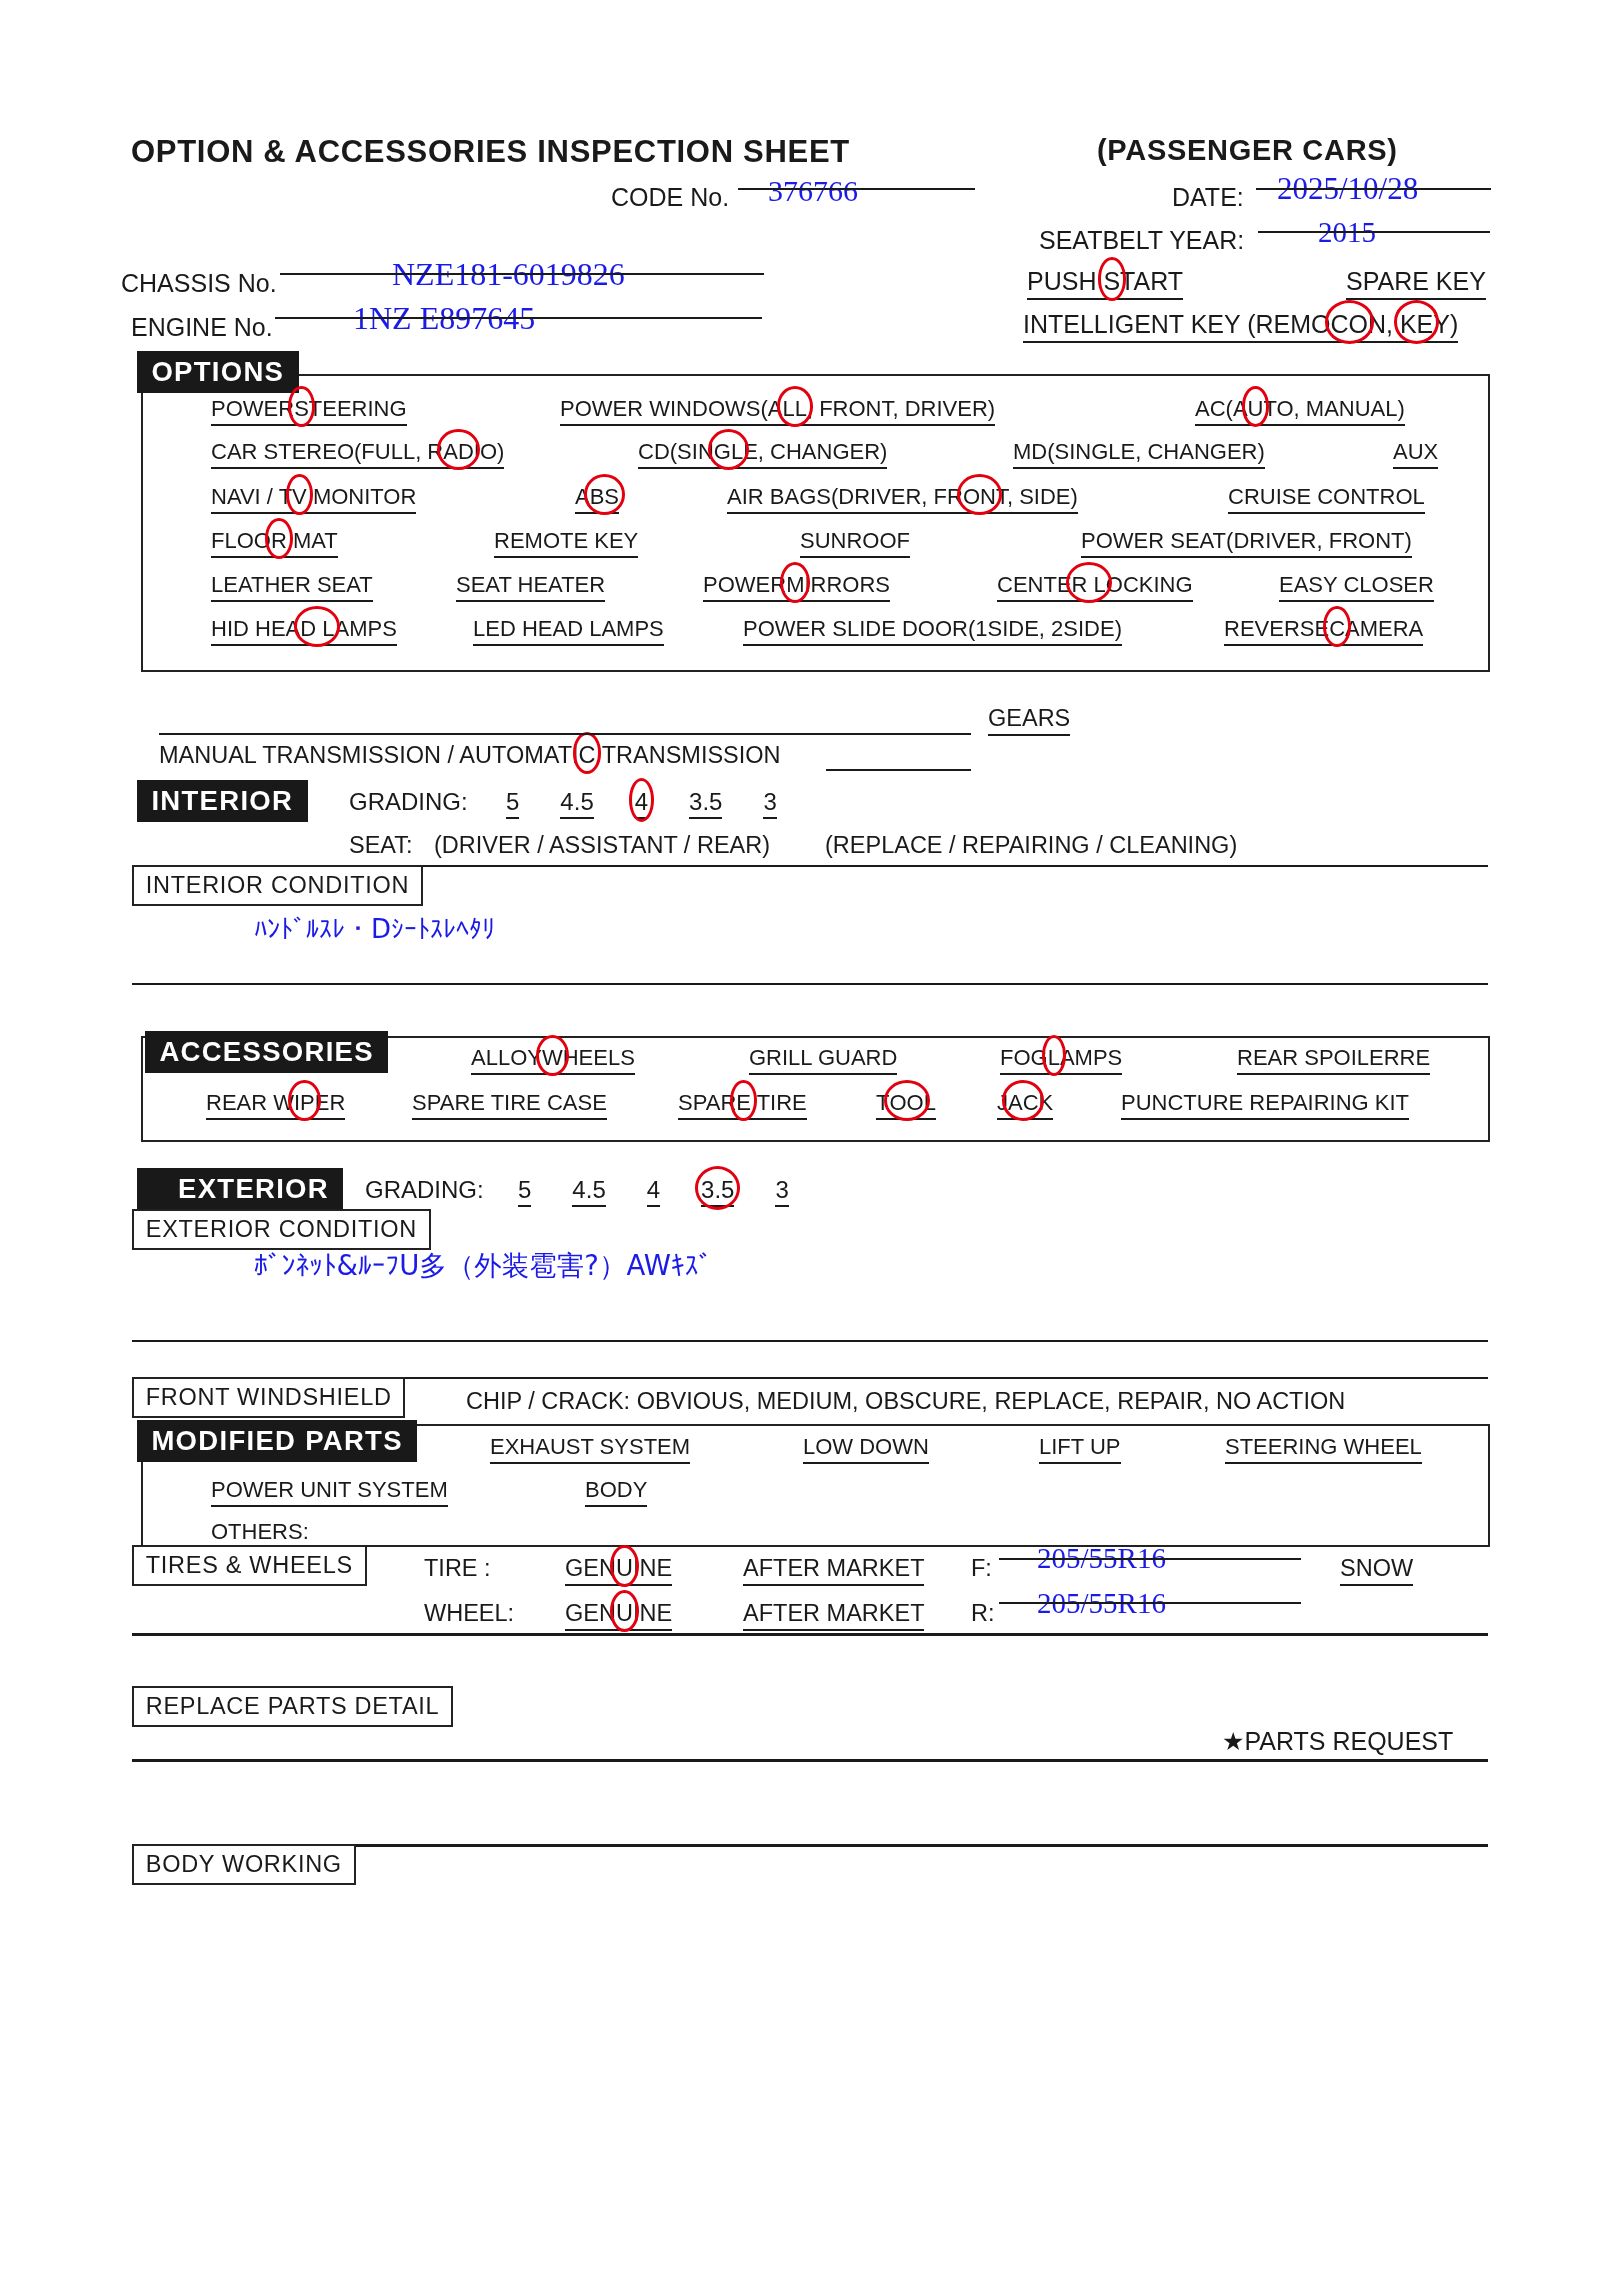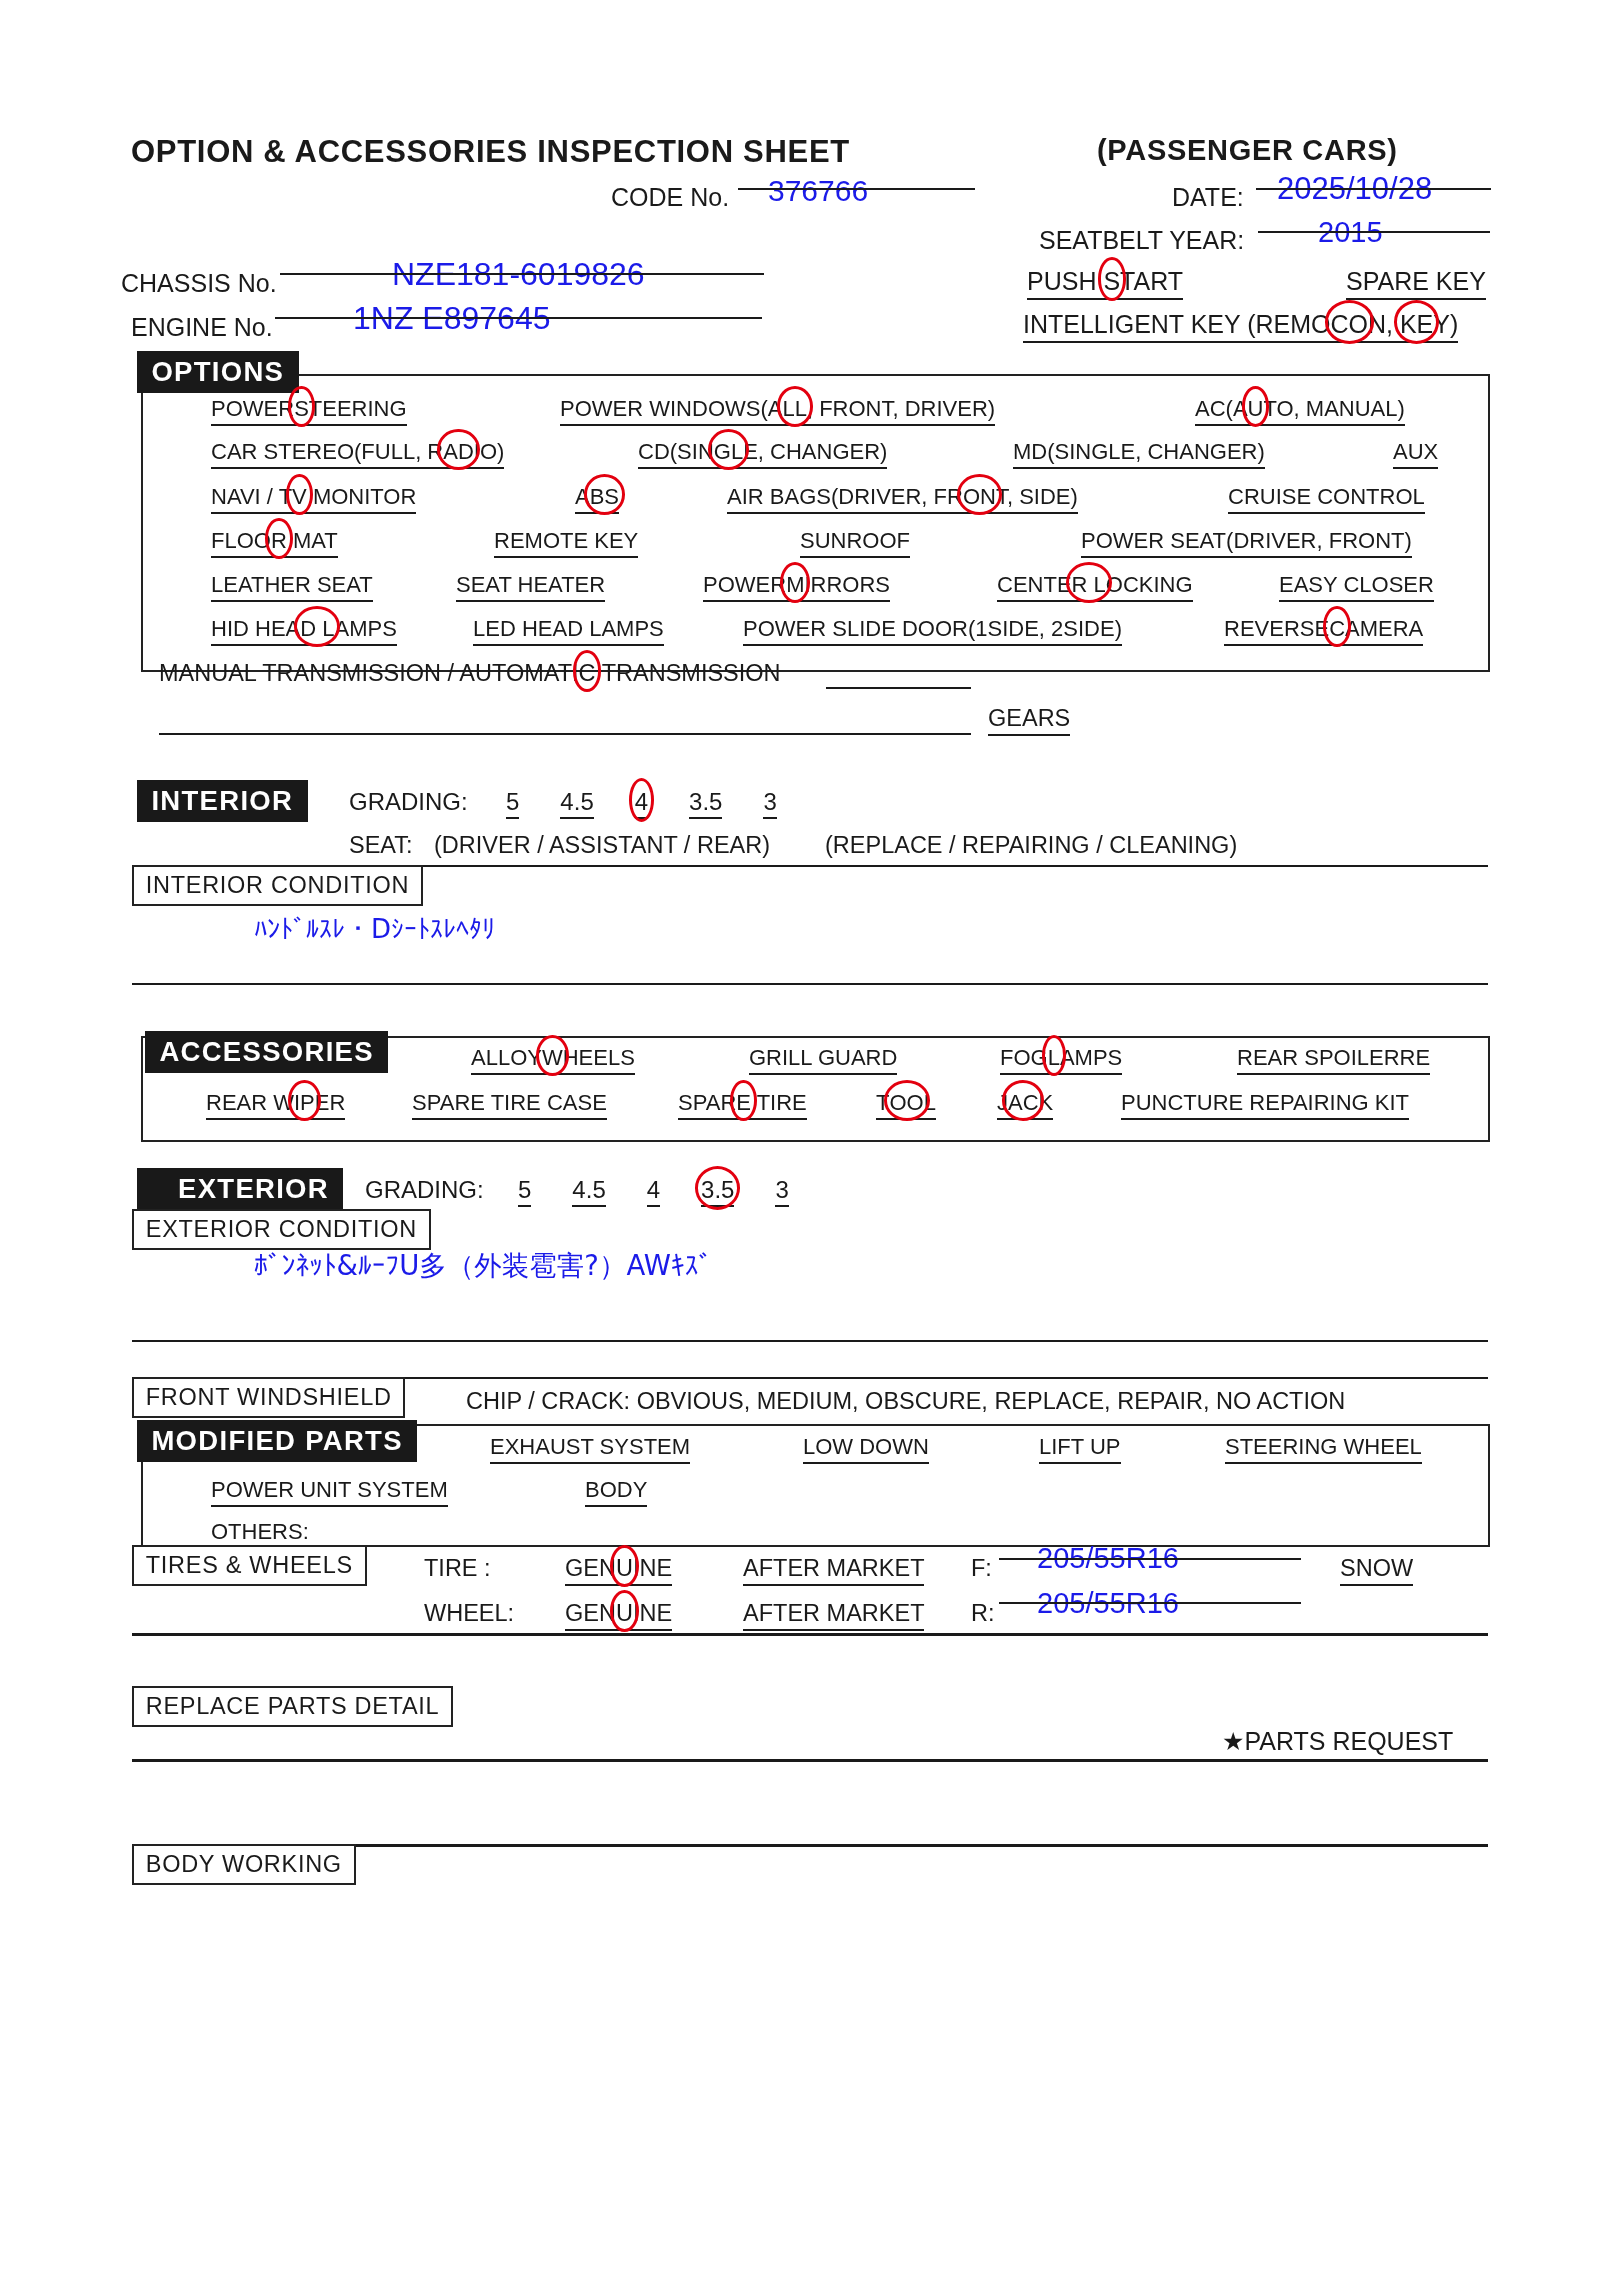--- a/index.html
+++ b/index.html
@@ -13,21 +13,21 @@
   .lbl{font-size:25px;}
   .u{border-bottom:2.6px solid var(--ink);padding-bottom:2px;}
   .opt{position:absolute;white-space:nowrap;font-size:22px;border-bottom:2px solid var(--ink);padding-bottom:2px;}
   .hdr{position:absolute;background:#191919;color:#ffffff;font-weight:bold;font-size:27.5px;
        padding:5.2px 14.4px;letter-spacing:1.3px;white-space:nowrap;}
   .wbox{position:absolute;border:2.6px solid #222222;background:#ffffff;font-size:23.5px;
         padding:5.2px 11.8px;white-space:nowrap;letter-spacing:0.7px;}
   .rect{position:absolute;border:2.6px solid #222222;}
   .hr{position:absolute;border-top:2px solid var(--ink);}
   .blank{position:absolute;border-bottom:2.6px solid var(--ink);}
-  .bv{position:absolute;color:var(--blue);font-family:Liberation Sans, sans-serif;white-space:nowrap;}
+  .bv{position:absolute;color:var(--blue);font-family:Liberation Serif, serif;white-space:nowrap;}
   .jp{position:absolute;color:var(--blue);font-family:"DejaVu Sans",sans-serif;white-space:nowrap;}
   .c{position:relative;display:inline-block;}
   .c::after{content:"";position:absolute;left:-5.9px;right:-5.9px;top:-9.8px;bottom:-4.6px;
             border:3.3px solid var(--red);border-radius:50%;pointer-events:none;}
   .grade{font-size:24px;border-bottom:2px solid var(--ink);padding-bottom:1.3px;margin-right:41px;display:inline-block;}
   .star{font-family:"DejaVu Sans",sans-serif;}
   .flexline{position:absolute;display:flex;align-items:flex-end;}
   .spacer{flex:1;border-bottom:2.6px solid var(--ink);}
 </style>
 </head>
@@ -89,21 +89,21 @@
   <div class="opt" style="left:456px;top:572px;">SEAT HEATER</div>
   <div class="opt" style="left:703px;top:572px;"><span>POWER</span><span class="c"> M</span><span>IRRORS</span></div>
   <div class="opt" style="left:997px;top:572px;"><span>CENTE</span><span class="c">R L</span><span>OCKING</span></div>
   <div class="opt" style="left:1279px;top:572px;">EASY CLOSER</div>
 
   <div class="opt" style="left:211px;top:616px;"><span>HID HEA</span><span class="c">D L</span><span>AMPS</span></div>
   <div class="opt" style="left:473px;top:616px;">LED HEAD LAMPS</div>
   <div class="opt" style="left:743px;top:616px;">POWER SLIDE DOOR(1SIDE,  2SIDE)</div>
   <div class="opt" style="left:1224px;top:616px;"><span>REVERSE</span><span class="c"> C</span><span>AMERA</span></div>
 
-  <div class="flexline" style="left:159px;top:660px;width:812px;gap:45px;">
+  <div class="flexline" style="left:159px;top:742px;width:812px;gap:45px;">
     <span class="u" style="font-size:23.5px;border-bottom:none;padding-bottom:2px;"><span>MANUAL TRANSMISSION / AUTOMATI</span><span class="c">C</span><span> TRANSMISSION</span></span>
     <span class="spacer"></span>
   </div>
   <div class="blank" style="left:159px;top:704px;width:812px;height:29px;"></div>
   <div class="abs u" style="left:988px;top:705px;font-size:23.5px;">GEARS</div>
 
   <div class="hdr" style="left:137px;top:780px;">INTERIOR</div>
   <div class="abs" style="left:349px;top:788px;font-size:24px;">GRADING:</div>
   <div class="abs" style="left:506px;top:788px;">
     <span class="grade">5</span><span class="grade">4.5</span><span class="grade c">4</span><span class="grade">3.5</span><span class="grade">3</span>

